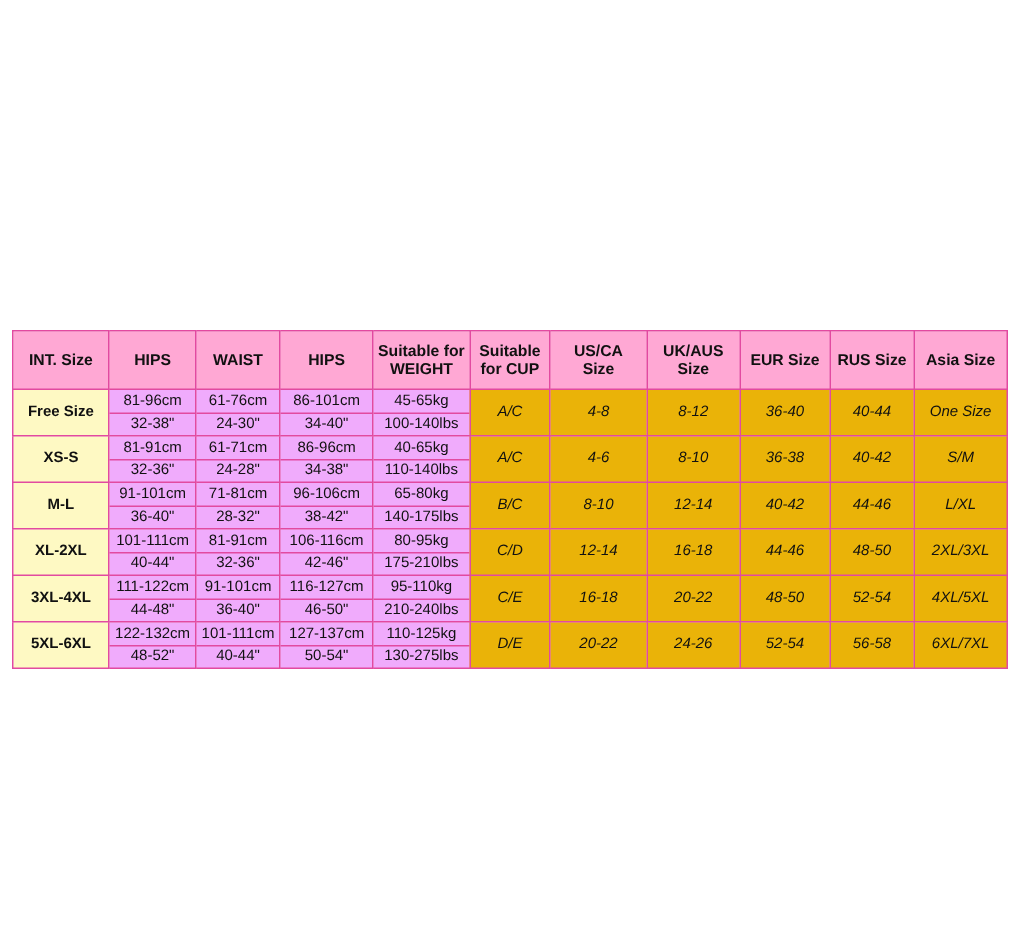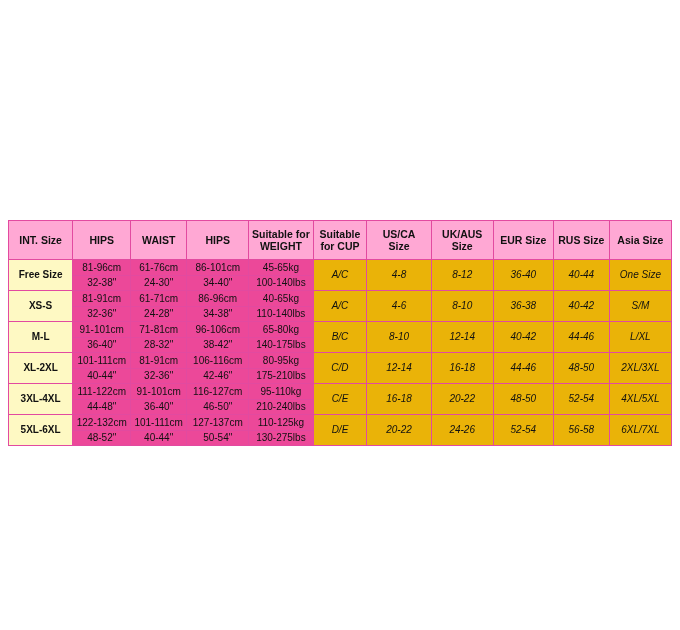--- a/index.html
+++ b/index.html
@@ -49,21 +49,21 @@
     font-size: 11px;
     height: 30px;
   }
   td.plain {
     background: #eab308;
     font-size: 10px;
     height: 30px;
     font-style: italic;
   }
   td.dual {
-    background: #ec4899;
+    background: #f0abfc;
     padding: 0;
     height: 30px;
   }
   td.dual .line {
     display: block;
     height: 14px;
     line-height: 14px;
     font-size: 10px;
   }
   td.dual .line.top {

